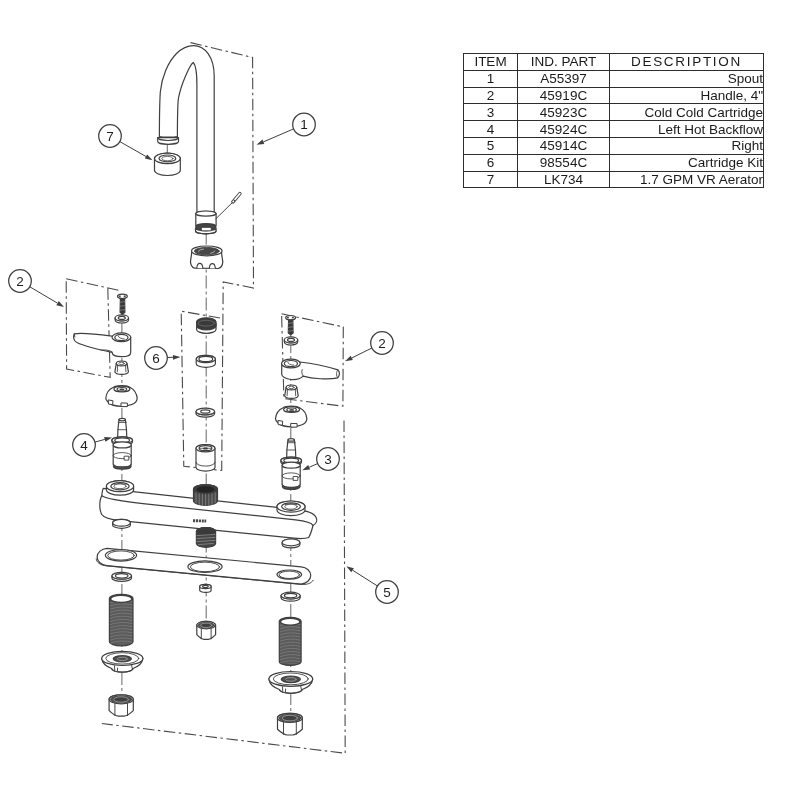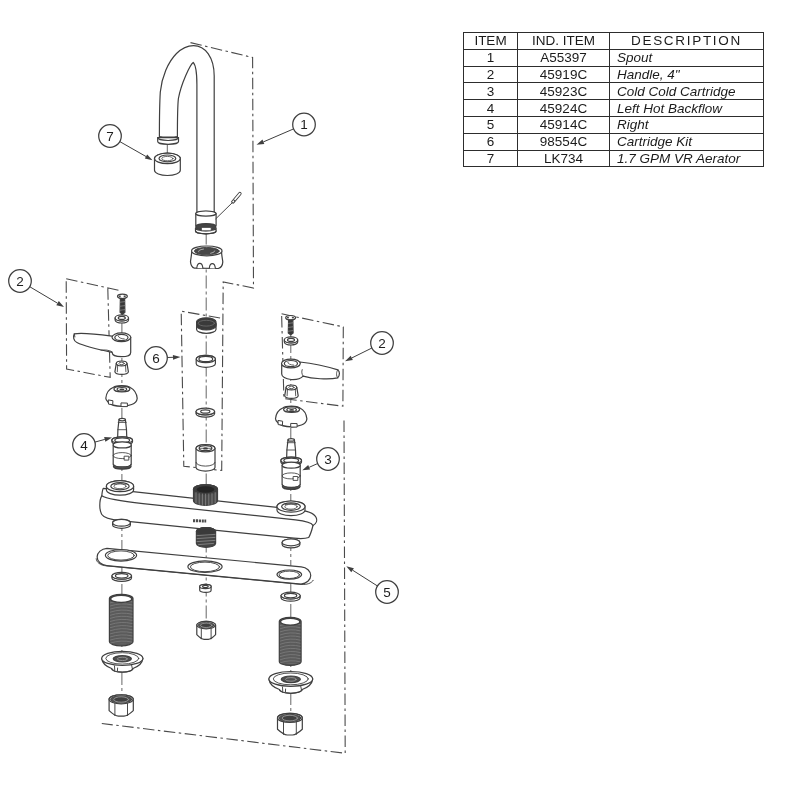--- a/index.html
+++ b/index.html
@@ -1,22 +1,22 @@
 <!DOCTYPE html>
 <html><head>
 <meta charset="utf-8">
 <style>
 html,body{margin:0;padding:0;background:#ffffff;width:800px;height:800px;overflow:hidden;
 font-family:"Liberation Sans",sans-serif;-webkit-font-smoothing:antialiased;}
 #stage{position:relative;width:800px;height:800px;}
 svg{position:absolute;left:0;top:0;}
-table.tbl{position:absolute;left:463px;top:32px;border-collapse:collapse;background:#fff;}
+table.tbl{position:absolute;left:463px;top:53px;border-collapse:collapse;background:#fff;}
 table.tbl td{border:1.6px solid #2d2d2d;font-size:13.5px;color:#1b1b1b;padding:0;
 height:15.8px;text-align:center;white-space:nowrap;line-height:15px;}
-table.tbl td.d{text-align:left;padding-left:7px;font-style:italic;}
+table.tbl td.d{text-align:right;padding-left:7px;}
 </style>
 </head>
 <body>
 <div id="stage">
 <svg width="800" height="800" viewBox="0 0 800 800">
 <g id="boxes" fill="none" stroke="#4a4a4a" stroke-width="1.1" stroke-dasharray="11.5 3.5 2.5 3.5">
 <path d="M190.5,42.6 L252.6,57.5 L253.5,288 L223.2,281.9 L221.7,470.5 L183.8,466.2 L181.2,311.2 L222.6,318.4"></path>
 <path d="M66.2,278.8 L121.0,290.8 M107.8,288.2 L110.2,377.4 L66.6,369.0 L66.2,278.8"></path>
 <path d="M281.6,313.8 L343.3,326.9 L342.9,406.2 L283.9,398.6 Z"></path>
 <path d="M344,420.5 L345.2,753.3 L101.8,723.5"></path>
@@ -341,21 +341,21 @@
 <circle cx="387" cy="592" r="11.3" fill="#ffffff"></circle>
 <line x1="377.5" y1="586.0" x2="352.6" y2="570.2" stroke-width="1.0"></line>
 <path d="M346.3,566.2 L353.9,568.2 L351.3,572.2 Z" fill="#3f3f3f" stroke="none"></path>
 <text x="387" y="596.8" text-anchor="middle" font-size="13.5" fill="#1e1e1e" stroke="none" font-family="Liberation Sans, sans-serif">5</text>
 </g>
 </svg>
 <table class="tbl">
 <tbody>
         <tr>
           <td style="width:53px">ITEM</td>
-          <td style="width:91px">IND. ITEM</td>
+          <td style="width:91px">IND. PART</td>
           <td style="width:153px;letter-spacing:1.7px">DESCRIPTION</td>
         </tr>
 <tr>
           <td>1</td>
           <td>A55397</td>
           <td class="d">Spout</td>
         </tr>
 <tr>
           <td>2</td>
           <td>45919C</td>

